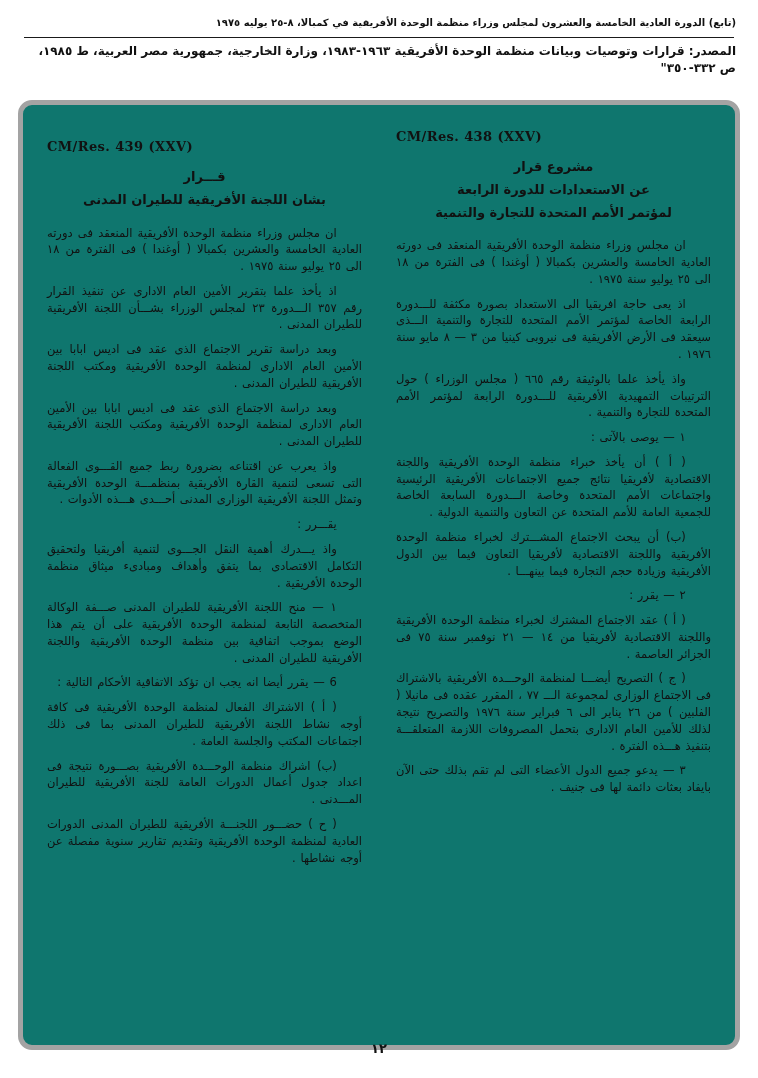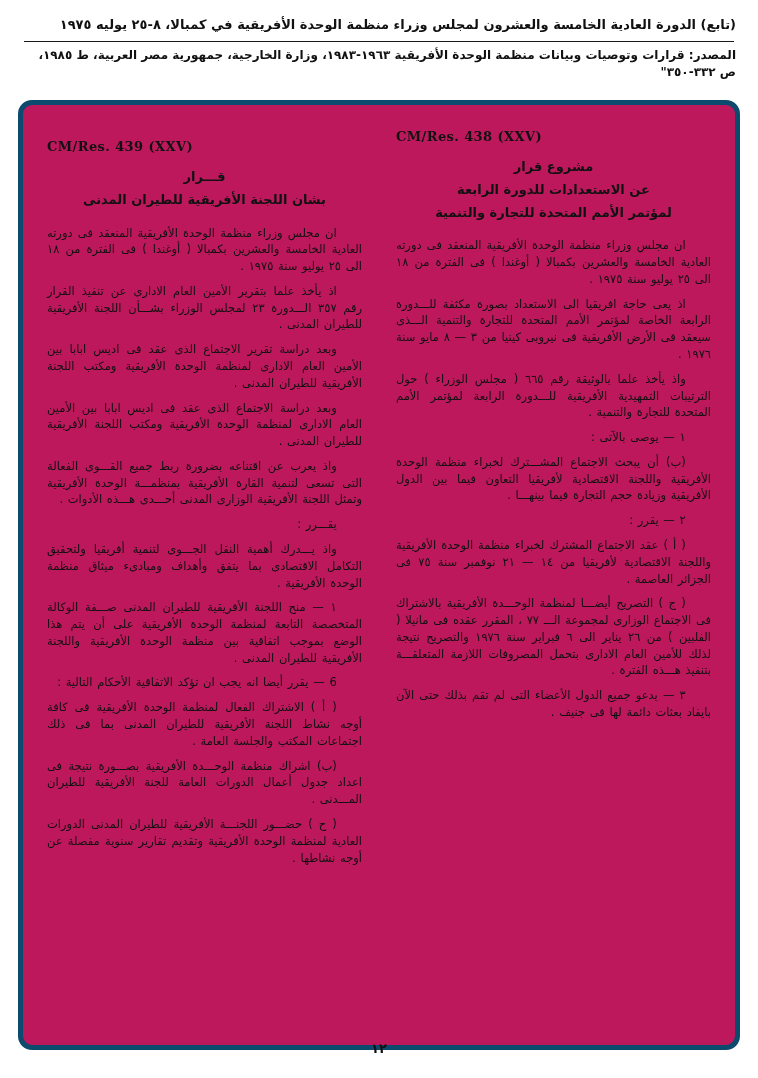--- a/index.html
+++ b/index.html
@@ -13,45 +13,45 @@
     position: relative;
     overflow: hidden;
   }
   .header {
     direction: rtl;
     text-align: right;
     padding: 16px 22px 0 22px;
   }
   .header-line1 {
     font-weight: bold;
-    font-size: 13px;
+    font-size: 10px;
     line-height: 1.4;
   }
   .header-divider {
     border: none;
     border-top: 1.5px solid #1a1a1a;
     margin: 7px 2px 5px 2px;
   }
   .header-line2 {
     font-weight: bold;
     font-size: 12px;
     line-height: 1.4;
   }
   .green-box {
     position: absolute;
     left: 18px;
     right: 18px;
     top: 100px;
     height: 950px;
-    border: 5px solid #0c4a6e;
+    border: 5px solid #a3a3a3;
     border-radius: 14px;
     box-sizing: border-box;
     padding: 20px 24px 30px 24px;
     overflow: hidden;
-    background: #be185d;
+    background: #0f766e;
   }
   .columns {
     direction: rtl;
     display: flex;
     gap: 34px;
     height: 100%;
   }
   .col {
     flex: 1 1 0;
     direction: rtl;
@@ -114,20 +114,21 @@
       <div class="titles">
           <div class="title-line">مشروع قرار</div>
           <div class="title-line">عن الاستعدادات للدورة الرابعة</div>
           <div class="title-line">لمؤتمر الأمم المتحدة للتجارة والتنمية</div>
         </div>
       <div class="body-paras">
           <div class="para">ان مجلس وزراء منظمة الوحدة الأفريقية المنعقد فى دورته العادية الخامسة والعشرين بكمبالا ( أوغندا ) فى الفترة من ١٨ الى ٢٥ يوليو سنة ١٩٧٥ .</div>
           <div class="para">اذ يعى حاجة افريقيا الى الاستعداد بصورة مكثفة للـــدورة الرابعة الخاصة لمؤتمر الأمم المتحدة للتجارة والتنمية الـــذى سيعقد فى الأرض الأفريقية فى نيروبى كينيا من ٣ — ٨ مايو سنة ١٩٧٦ .</div>
           <div class="para">واذ يأخذ علما بالوثيقة رقم ٦٦٥ ( مجلس الوزراء ) حول الترتيبات التمهيدية الأفريقية للـــدورة الرابعة لمؤتمر الأمم المتحدة للتجارة والتنمية .</div>
           <div class="para">١ — يوصى بالآتى :</div>
+          <div class="para">( أ ) أن يأخذ خبراء منظمة الوحدة الأفريقية واللجنة الاقتصادية لأفريقيا نتائج جميع الاجتماعات الأفريقية الرئيسية واجتماعات الأمم المتحدة وخاصة الـــدورة السابعة الخاصة للجمعية العامة للأمم المتحدة عن التعاون والتنمية الدولية .</div>
           <div class="para">(ب) أن يبحث الاجتماع المشـــترك لخبراء منظمة الوحدة الأفريقية واللجنة الاقتصادية لأفريقيا التعاون فيما بين الدول الأفريقية وزيادة حجم التجارة فيما بينهـــا .</div>
           <div class="para">٢ — يقرر :</div>
           <div class="para">( أ ) عقد الاجتماع المشترك لخبراء منظمة الوحدة الأفريقية واللجنة الاقتصادية لأفريقيا من ١٤ — ٢١ نوفمبر سنة ٧٥ فى الجزائر العاصمة .</div>
           <div class="para">( ج ) التصريح أيضـــا لمنظمة الوحـــدة الأفريقية بالاشتراك فى الاجتماع الوزارى لمجموعة الـــ ٧٧ ، المقرر عقده فى مانيلا ( الفلبين ) من ٢٦ يناير الى ٦ فبراير سنة ١٩٧٦ والتصريح نتيجة لذلك للأمين العام الادارى بتحمل المصروفات اللازمة المتعلقـــة بتنفيذ هـــذه الفترة .</div>
           <div class="para">٣ — يدعو جميع الدول الأعضاء التى لم تقم بذلك حتى الآن بايفاد بعثات دائمة لها فى جنيف .</div>
         </div>
     </section>
 
     <section class="col col-439">
       <div class="ref">CM/Res. 439  (XXV)</div>

